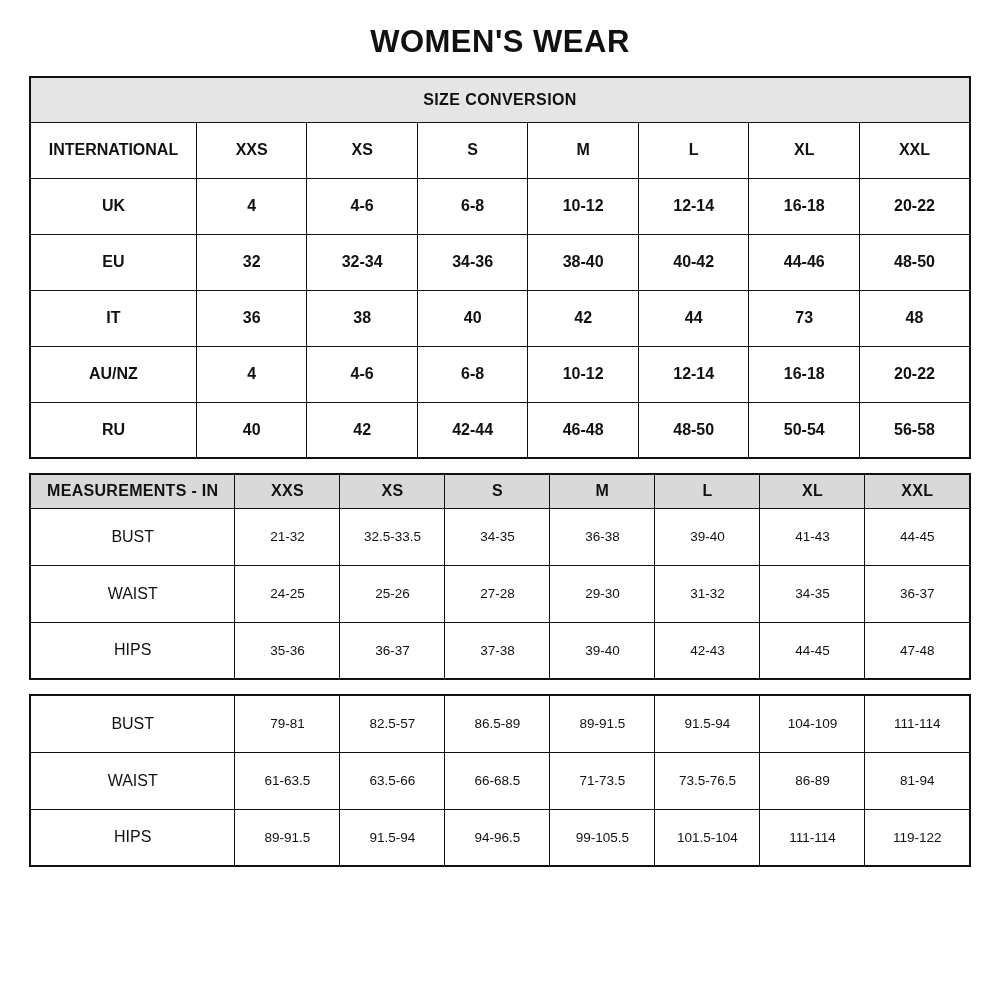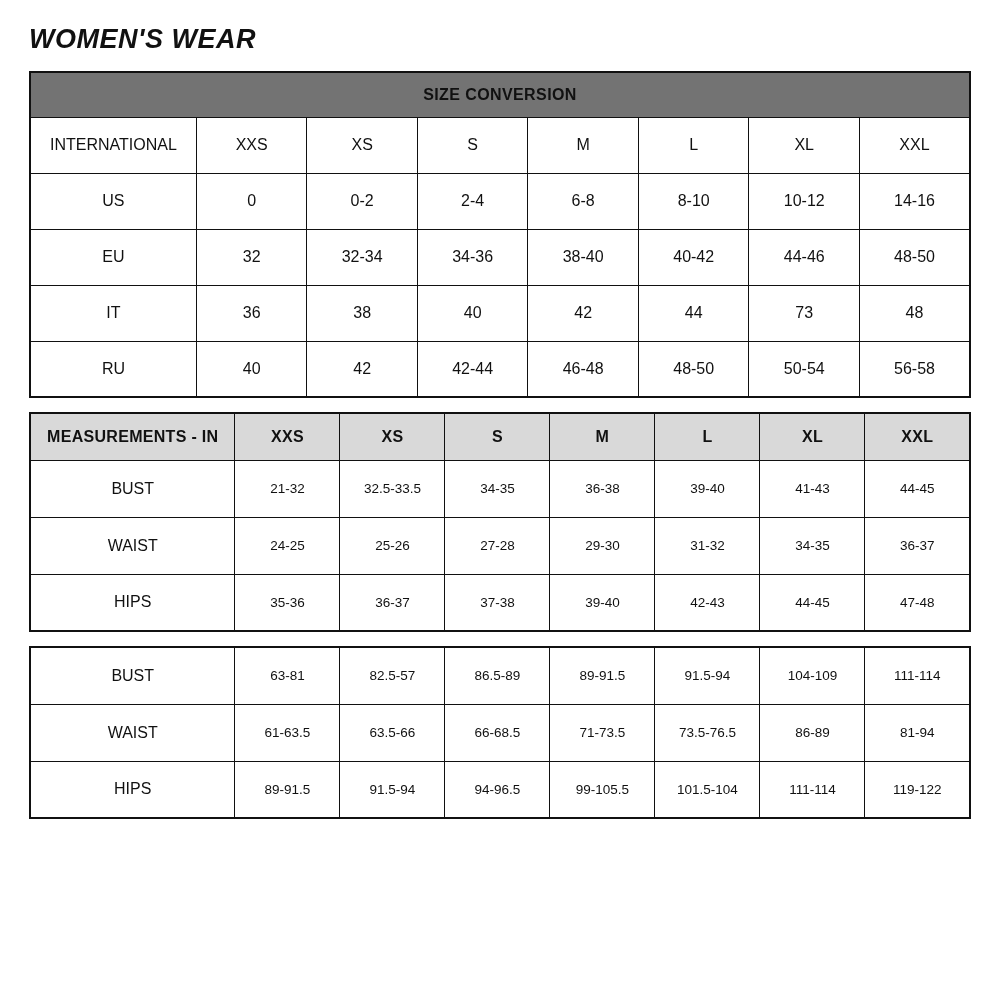--- a/index.html
+++ b/index.html
@@ -10,59 +10,58 @@
     color: #111111;
   }
   .page {
     width: 1000px;
     height: 1000px;
     box-sizing: border-box;
     padding: 18px 29px 20px 29px;
     background: #ffffff;
   }
   .page-title {
-    text-align: left;
-    font-size: 27px;
+    text-align: center;
+    font-size: 31px;
     font-weight: 700;
     letter-spacing: 0.5px;
     margin: 6px 0 16px 0;
-    font-style: italic;
   }
   table {
     width: 942px;
     border-collapse: collapse;
     table-layout: fixed;
     margin: 0 auto 14px auto;
     border: 2px solid #111111;
   }
   td, th {
     border: 1px solid #111111;
     text-align: center;
     vertical-align: middle;
     padding: 0 4px;
     box-sizing: border-box;
   }
   
-  .size-table td, .size-table th { height: 56px; font-size: 16px; font-weight: 400; }
+  .size-table td, .size-table th { height: 56px; font-size: 16px; font-weight: 700; }
   .size-table .banner-cell {
     height: 45px;
-    background: #737373;
+    background: #e5e5e5;
     font-weight: 700;
     font-size: 16px;
     letter-spacing: 0.4px;
   }
   .size-table col.first { width: 17.7%; }
   .size-table col.rest  { width: 11.757%; }
   
   .meas-table td, .meas-table th { height: 57px; }
   .meas-table th {
     background: #d9d9d9;
     font-weight: 700;
     font-size: 16px;
-    height: 47px;
+    height: 34px;
     letter-spacing: 0.3px;
   }
   .meas-table td.row-label { font-size: 16px; font-weight: 500; }
   .meas-table td.value-cell { font-size: 13.5px; font-weight: 500; }
   .meas-table col.first { width: 21.8%; }
   .meas-table col.rest  { width: 11.17%; }
 </style>
 </head>
 <body>
 
@@ -88,28 +87,28 @@
           <td>INTERNATIONAL</td>
           <td>XXS</td>
           <td>XS</td>
           <td>S</td>
           <td>M</td>
           <td>L</td>
           <td>XL</td>
           <td>XXL</td>
         </tr>
         <tr>
-          <td class="row-label">US</td>
-          <td class="value-cell">0</td>
-          <td class="value-cell">0-2</td>
-          <td class="value-cell">2-4</td>
+          <td class="row-label">UK</td>
+          <td class="value-cell">4</td>
+          <td class="value-cell">4-6</td>
           <td class="value-cell">6-8</td>
-          <td class="value-cell">8-10</td>
           <td class="value-cell">10-12</td>
-          <td class="value-cell">14-16</td>
+          <td class="value-cell">12-14</td>
+          <td class="value-cell">16-18</td>
+          <td class="value-cell">20-22</td>
         </tr>
         <tr>
           <td class="row-label">EU</td>
           <td class="value-cell">32</td>
           <td class="value-cell">32-34</td>
           <td class="value-cell">34-36</td>
           <td class="value-cell">38-40</td>
           <td class="value-cell">40-42</td>
           <td class="value-cell">44-46</td>
           <td class="value-cell">48-50</td>
@@ -118,20 +117,30 @@
           <td class="row-label">IT</td>
           <td class="value-cell">36</td>
           <td class="value-cell">38</td>
           <td class="value-cell">40</td>
           <td class="value-cell">42</td>
           <td class="value-cell">44</td>
           <td class="value-cell">73</td>
           <td class="value-cell">48</td>
         </tr>
         <tr>
+          <td class="row-label">AU/NZ</td>
+          <td class="value-cell">4</td>
+          <td class="value-cell">4-6</td>
+          <td class="value-cell">6-8</td>
+          <td class="value-cell">10-12</td>
+          <td class="value-cell">12-14</td>
+          <td class="value-cell">16-18</td>
+          <td class="value-cell">20-22</td>
+        </tr>
+        <tr>
           <td class="row-label">RU</td>
           <td class="value-cell">40</td>
           <td class="value-cell">42</td>
           <td class="value-cell">42-44</td>
           <td class="value-cell">46-48</td>
           <td class="value-cell">48-50</td>
           <td class="value-cell">50-54</td>
           <td class="value-cell">56-58</td>
         </tr>
       </tbody>
@@ -199,21 +208,21 @@
         <col class="rest">
         <col class="rest">
       <col class="rest">
         <col class="rest">
         <col class="rest">
         <col class="rest">
     </colgroup>
     <tbody>
         <tr>
           <td class="row-label">BUST</td>
-          <td class="value-cell">63-81</td>
+          <td class="value-cell">79-81</td>
           <td class="value-cell">82.5-57</td>
           <td class="value-cell">86.5-89</td>
           <td class="value-cell">89-91.5</td>
           <td class="value-cell">91.5-94</td>
           <td class="value-cell">104-109</td>
           <td class="value-cell">111-114</td>
         </tr>
         <tr>
           <td class="row-label">WAIST</td>
           <td class="value-cell">61-63.5</td>

